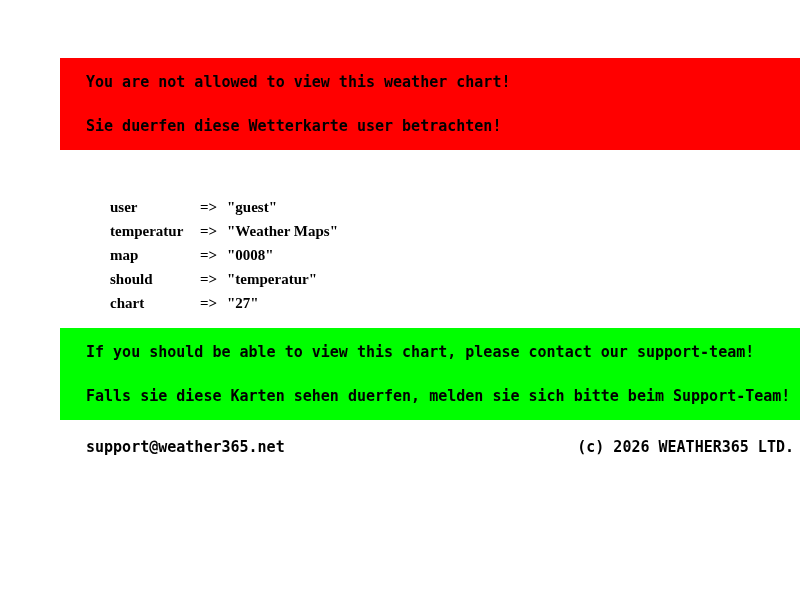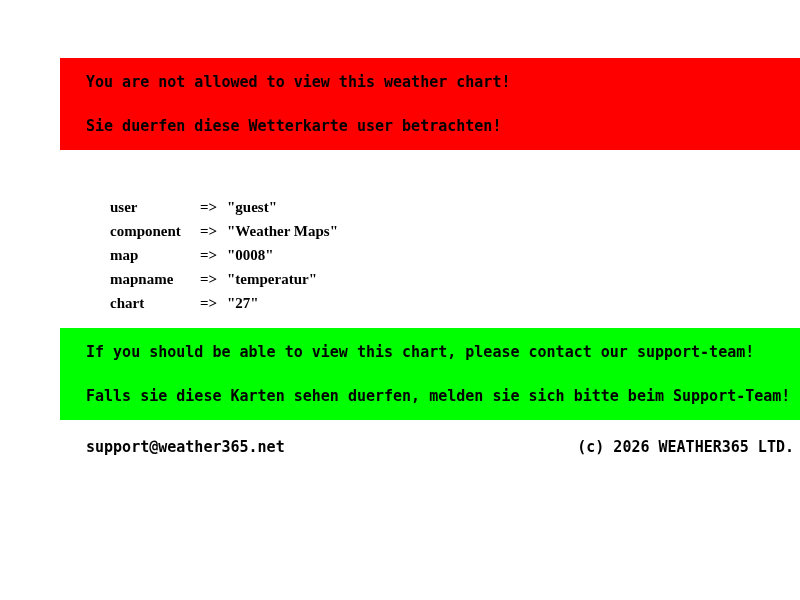--- a/index.html
+++ b/index.html
@@ -62,31 +62,31 @@
     <div>Sie duerfen diese Wetterkarte user betrachten!</div>
   </div>
 
   <div class="kv-list">
     <div class="kv-row">
       <span class="kv-key">user</span>
       <span class="kv-arrow">=&gt;</span>
       <span class="kv-value">"guest"</span>
     </div>
     <div class="kv-row">
-      <span class="kv-key">component</span>
+      <span class="kv-key">temperatur</span>
       <span class="kv-arrow">=&gt;</span>
       <span class="kv-value">"Weather Maps"</span>
     </div>
     <div class="kv-row">
       <span class="kv-key">map</span>
       <span class="kv-arrow">=&gt;</span>
       <span class="kv-value">"0008"</span>
     </div>
     <div class="kv-row">
-      <span class="kv-key">mapname</span>
+      <span class="kv-key">should</span>
       <span class="kv-arrow">=&gt;</span>
       <span class="kv-value">"temperatur"</span>
     </div>
     <div class="kv-row">
       <span class="kv-key">chart</span>
       <span class="kv-arrow">=&gt;</span>
       <span class="kv-value">"27"</span>
     </div>
   </div>
 

